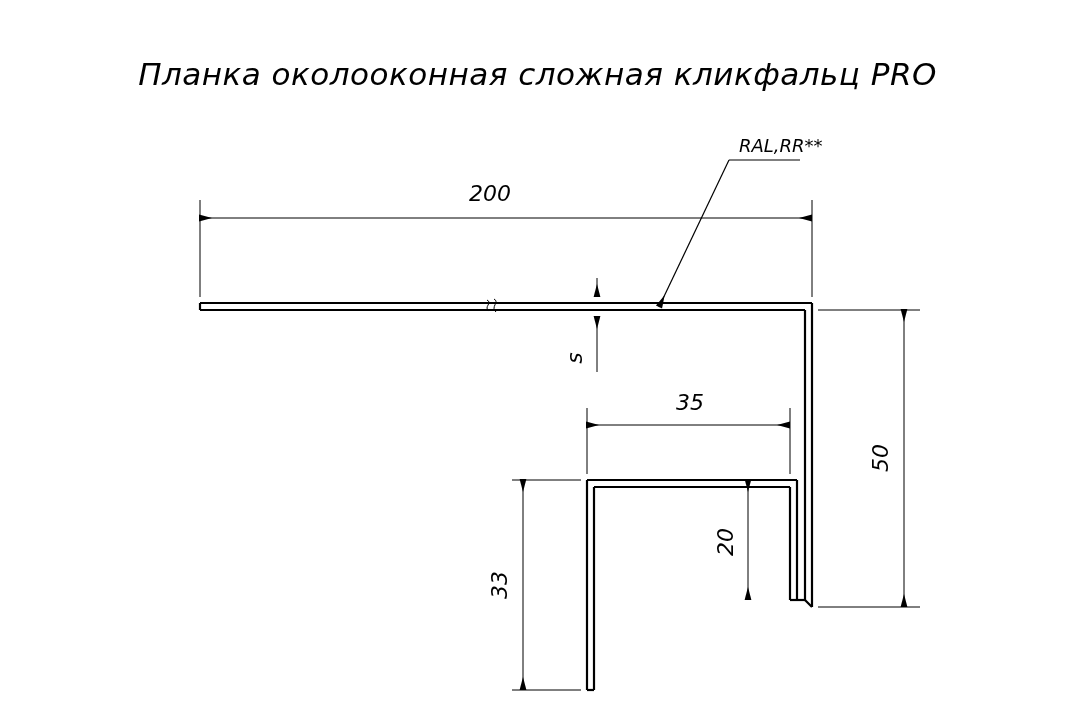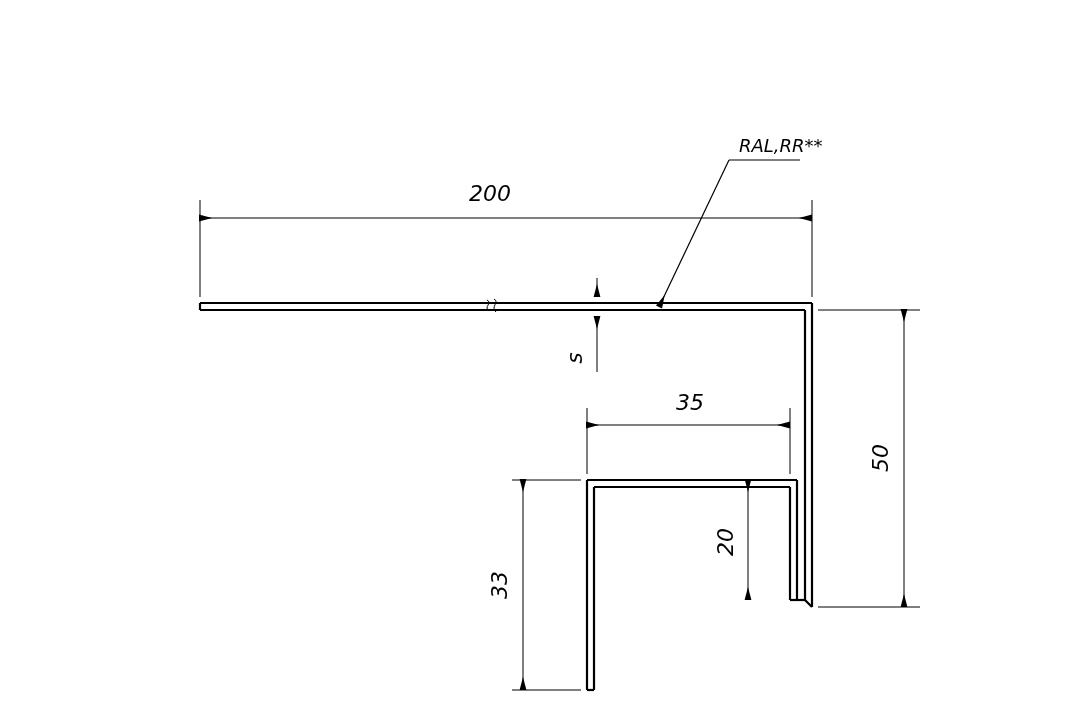--- a/index.html
+++ b/index.html
@@ -64,20 +64,21 @@
     stroke: #000000;
     stroke-width: 1.2;
   }
   .arrowfill { fill: #000000; }
 </style>
 </head>
 <body>
 
 <div id="root">
 
+  <div id="title">Планка околооконная сложная кликфальц PRO</div>
 
   <svg class="drawing" viewBox="0 0 1075 717">
 
     <defs>
       <marker id="arrIn" markerWidth="14" markerHeight="10" refX="13" refY="5" orient="auto" markerUnits="userSpaceOnUse">
         <path d="M0,5 L13,1.6 L13,8.4 Z" class="arrowfill"></path>
       </marker>
       <marker id="arrOut" markerWidth="14" markerHeight="10" refX="1" refY="5" orient="auto" markerUnits="userSpaceOnUse">
         <path d="M13,5 L0,1.6 L0,8.4 Z" class="arrowfill"></path>
       </marker>

